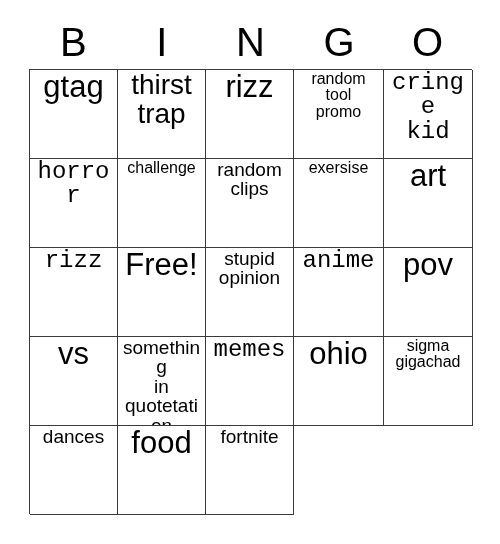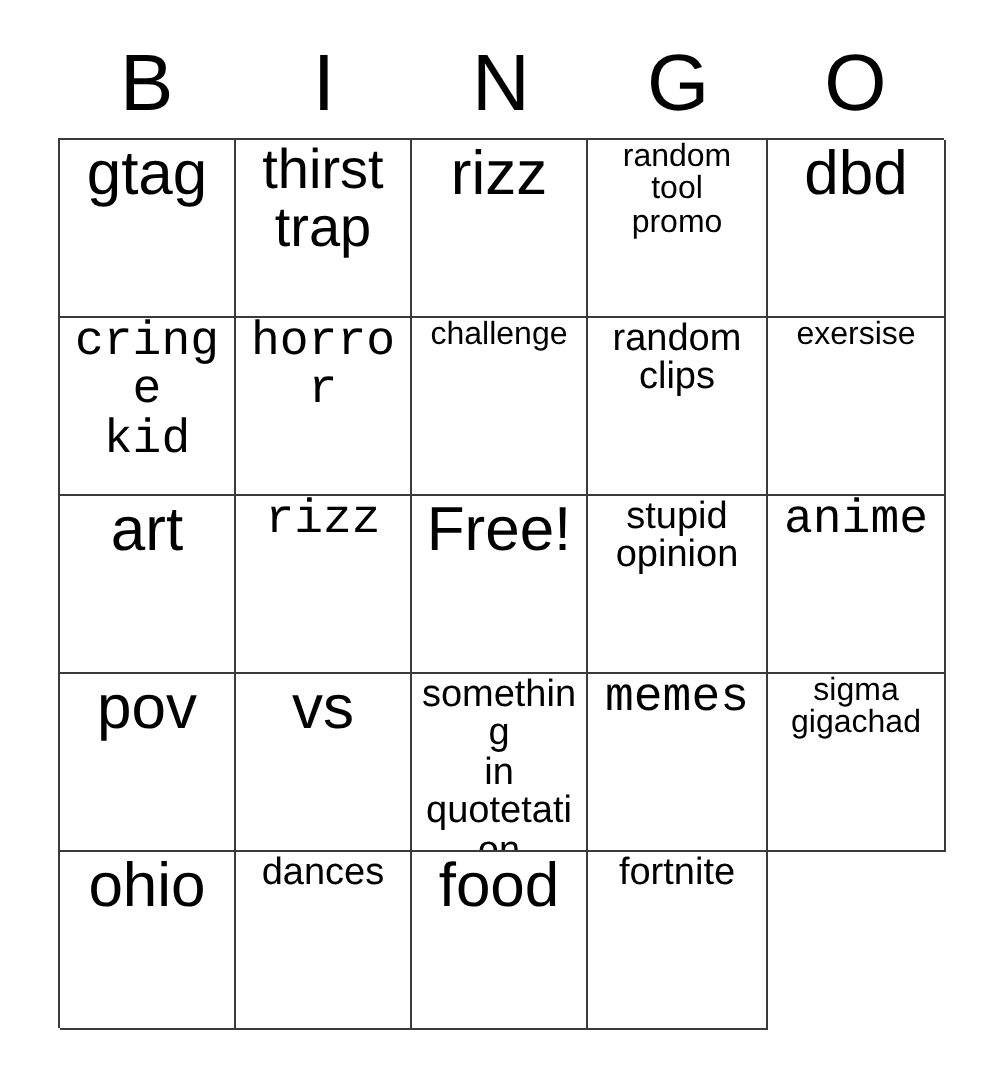--- a/index.html
+++ b/index.html
@@ -115,23 +115,20 @@
 trap</span>
       </div>
     <div class="cell">
         <span class="cell-text sz-xl">rizz</span>
       </div>
     <div class="cell">
         <span class="cell-text sz-xs">random
 tool
 promo</span>
       </div>
-    <div class="cell">
-        <span class="cell-text sz-xl">dbd</span>
-      </div>
 
     <div class="cell">
         <span class="cell-text sz-md">cringe
 kid</span>
       </div>
     <div class="cell">
         <span class="cell-text sz-md">horror</span>
       </div>
     <div class="cell">
         <span class="cell-text sz-xs">challenge</span>
@@ -169,26 +166,26 @@
       </div>
     <div class="cell">
         <span class="cell-text sz-xxs">something
 in
 quotetation</span>
       </div>
     <div class="cell">
         <span class="cell-text sz-md">memes</span>
       </div>
     <div class="cell">
-        <span class="cell-text sz-xs">sigma
-gigachad</span>
+        <span class="cell-text sz-xl">ohio</span>
       </div>
 
     <div class="cell">
-        <span class="cell-text sz-xl">ohio</span>
+        <span class="cell-text sz-xs">sigma
+gigachad</span>
       </div>
     <div class="cell">
         <span class="cell-text sz-sm">dances</span>
       </div>
     <div class="cell">
         <span class="cell-text sz-xl">food</span>
       </div>
     <div class="cell">
         <span class="cell-text sz-sm">fortnite</span>
       </div>

